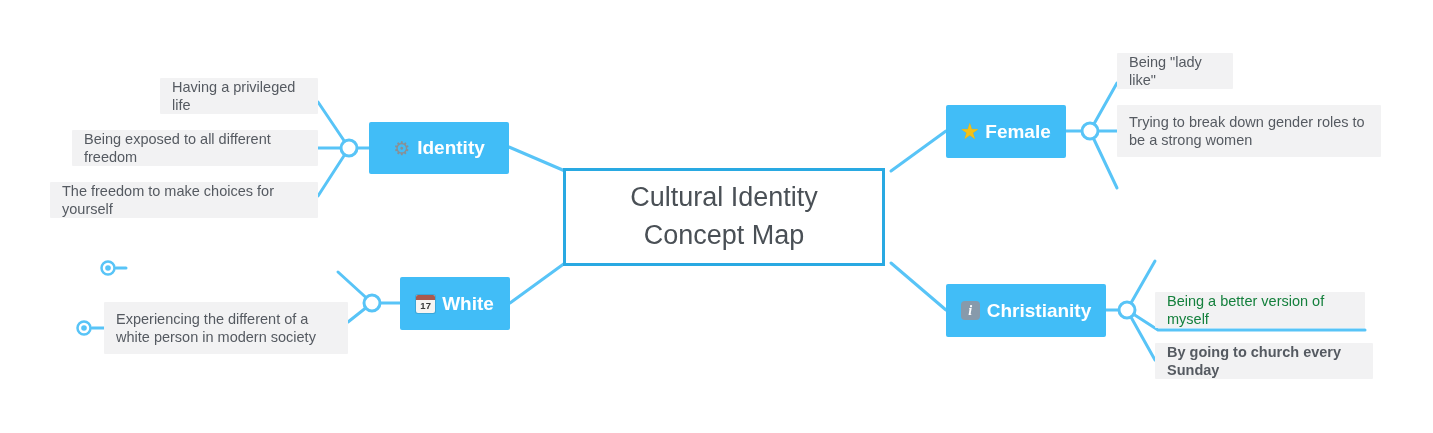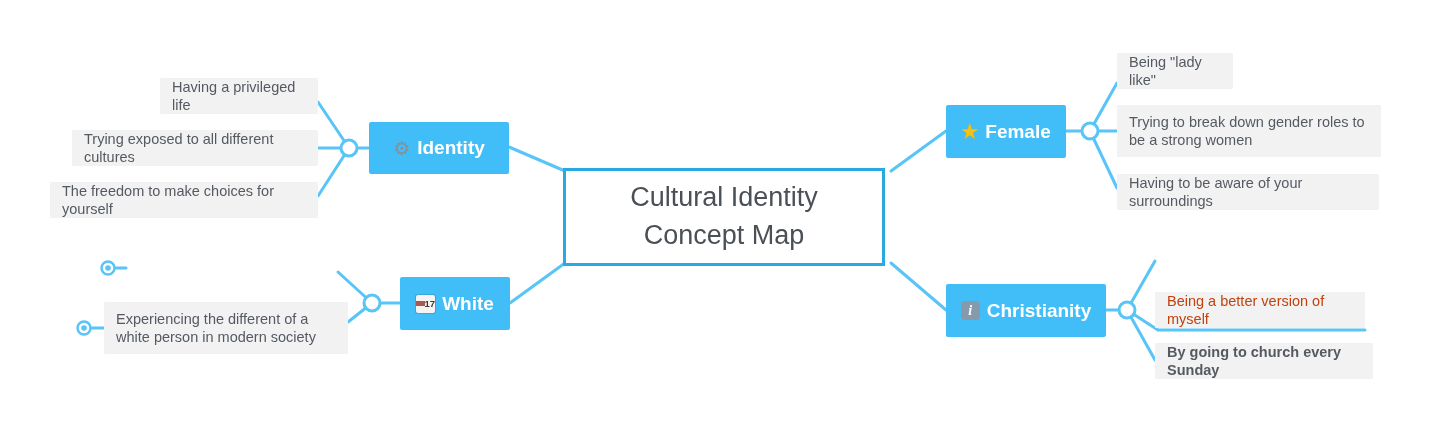--- a/index.html
+++ b/index.html
@@ -29,39 +29,39 @@
   .topic-white    { left:400px; top:277px; width:110px; height:53px; }
   .topic-christianity { left:946px; top:284px; width:160px; height:53px; }
 
   
   .leaf {
     position:absolute; background:#f2f2f3; border-radius:1px;
     display:flex; align-items:center;
     color:#555a61; font-size:14.5px; line-height:1.25;
     padding:0 12px; z-index:2;
   }
-  .leaf.faded { color:#c2410c; }
+  .leaf.faded { color:#15803d; }
   .leaf-a1 { left:160px;  top:78px;  width:158px; height:36px; }
   .leaf-a2 { left:72px;   top:130px; width:246px; height:36px; }
   .leaf-a3 { left:50px;   top:182px; width:268px; height:36px;align-items:center; }
   .leaf-f1 { left:1117px; top:53px;  width:116px; height:36px; }
   .leaf-f2 { left:1117px; top:105px; width:264px; height:52px; }
   .leaf-f3 { left:1117px; top:174px; width:262px; height:36px; }
   .leaf-w1 { left:126px;  top:250px; width:212px; height:36px; }
   .leaf-w2 { left:104px;  top:302px; width:244px; height:52px; }
   .leaf-c1 { left:1155px; top:241px; width:206px; height:36px; }
   .leaf-c2 { left:1155px; top:292px; width:210px; height:36px; }
   .leaf-c3 { left:1155px; top:343px; width:218px; height:36px;font-weight:bold; }
 
   
   .gear-glyph { color:#8a8f93; font-size:19px; font-weight:normal; line-height:1; }
   .star-glyph { color:#f3c117; font-size:19px; line-height:1; text-shadow:0 0 1px #d9a40e; }
   .cal {
     width:19px; height:18px; background:#f6f4f2; border-radius:2px;
-    display:inline-flex; align-items:center; overflow:hidden;
+    display:inline-flex; flex-direction:column; align-items:center; overflow:hidden;
     box-shadow:0 0 0 1px rgba(0,0,0,.12);
   }
   .cal-top { height:5px; width:100%; background:#a9594e; }
   .cal-day { font-size:9.5px; color:#3a3a3a; font-weight:bold; line-height:12px; }
   .info {
     width:19px; height:19px; border-radius:4px; background:#879aab; color:#ffffff;
     font-family:"Liberation Serif", serif; font-style:italic; font-weight:bold; font-size:14px;
     display:inline-flex; align-items:center; justify-content:center; line-height:1;
   }
 </style>
@@ -136,34 +136,31 @@
 
   <div class="topic topic-christianity">
     <span class="info">i</span>
     <span>Christianity</span>
   </div>
 
   <div class="leaf leaf-a1">
     <span>Having a privileged life</span>
   </div>
   <div class="leaf leaf-a2">
-    <span>Trying exposed to all different cultures</span>
+    <span>Being exposed to all different freedom</span>
   </div>
   <div class="leaf leaf-a3">
     <span>The freedom to make choices for yourself</span>
   </div>
 
   <div class="leaf leaf-f1">
     <span>Being "lady like"</span>
   </div>
   <div class="leaf leaf-f2">
     <span>Trying to break down gender roles to be a strong women</span>
-  </div>
-  <div class="leaf leaf-f3">
-    <span>Having to be aware of your surroundings</span>
   </div>
 
   <div class="leaf leaf-w2">
     <span>Experiencing the different of a white person in modern society</span>
   </div>
 
   <div class="leaf leaf-c2 faded">
     <span>Being a better version of myself</span>
   </div>
   <div class="leaf leaf-c3">

